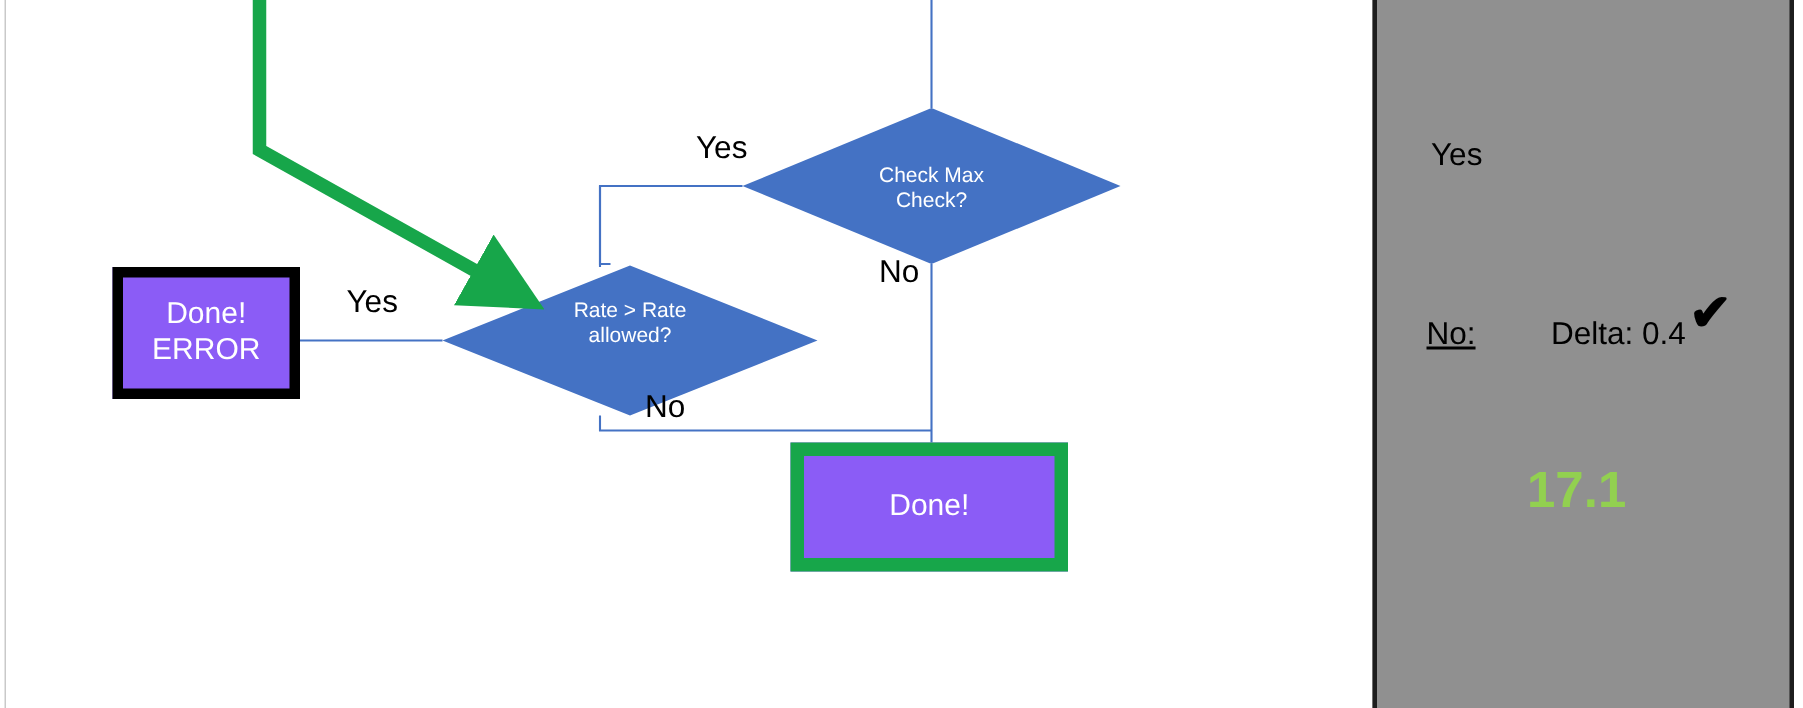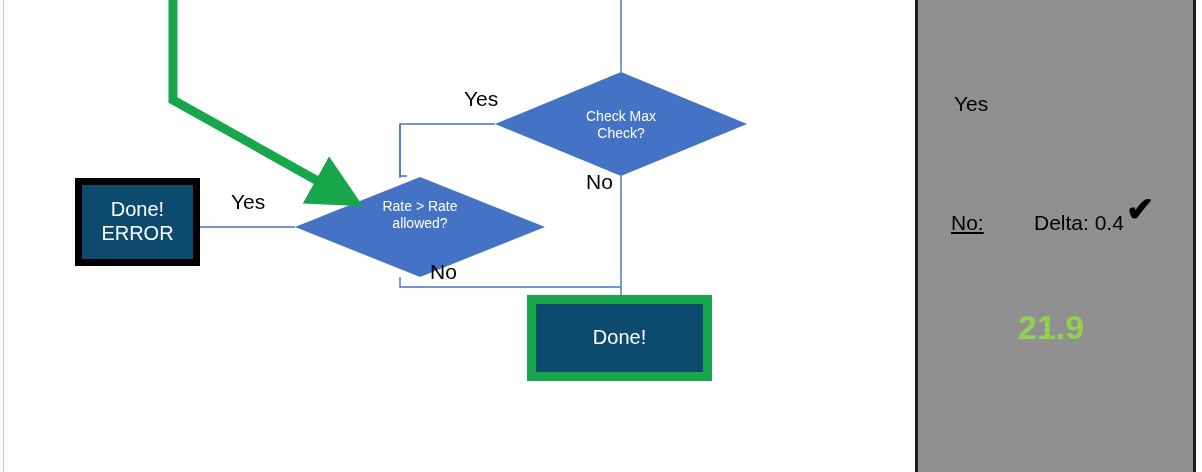--- a/index.html
+++ b/index.html
@@ -29,21 +29,21 @@
   #vector {
     position: absolute;
     left: 0; top: 0;
     width: 1202px;
     height: 472px;
   }
   
   .proc-box {
     position: absolute;
     box-sizing: border-box;
-    background: #0c4a6e;
+    background: #8b5cf6;
     display: flex;
     align-items: center;
     justify-content: center;
     text-align: center;
     color: #ffffff;
     line-height: 1.18;
   }
   #box-error {
     left: 75px; top: 178px;
     width: 125px; height: 88px;
@@ -184,16 +184,16 @@
 
   <div id="panel">
     <div class="panel-text" id="panel-yes">Yes</div>
 
     <div class="panel-text" id="panel-no">No:</div>
 
     <div class="panel-text" id="panel-delta">Delta: 0.4</div>
 
     <div class="panel-text" id="panel-check">✔</div>
 
-    <div class="panel-text" id="panel-value">21.9</div>
+    <div class="panel-text" id="panel-value">17.1</div>
   </div>
 
 </div>
 
 </body></html>

